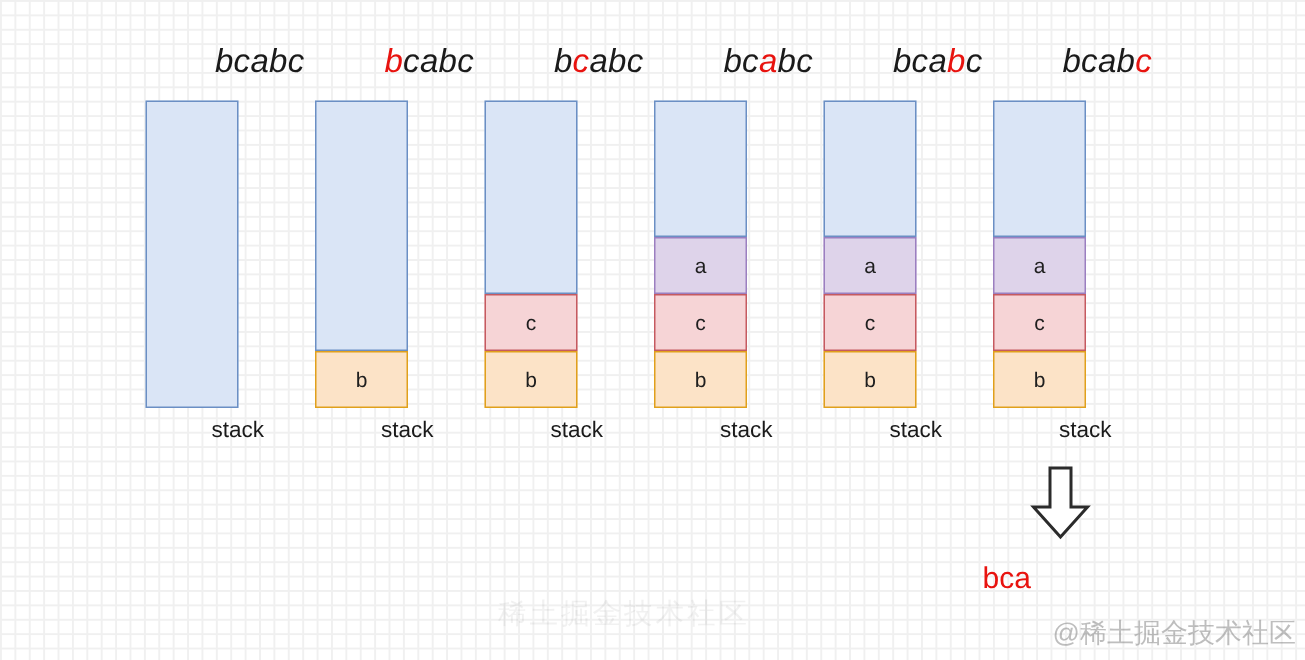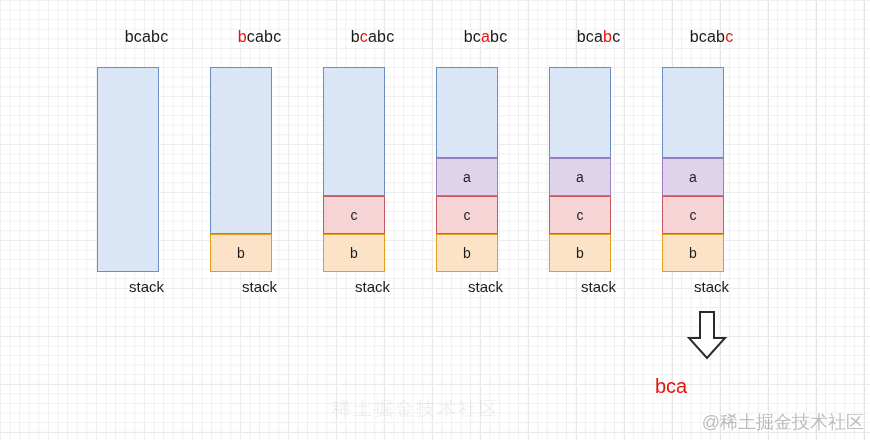--- a/index.html
+++ b/index.html
@@ -37,25 +37,26 @@
     top: 0;
     width: 113px;
     height: 440px;
   }
 
   .word {
     position: absolute;
     top: 28px;
     left: 0;
     width: 113px;
-    text-align: center;
-    font-size: 16px;
+    text-align: right;
+    font-size: 22px;
     color: #1a1a1a;
     letter-spacing: 0.2px;
     white-space: pre;
+    font-style: italic;
   }
   .word .hl { color: #e8130f; }
 
   .stackbox {
     position: absolute;
     left: 7px;
     width: 62px;
     box-sizing: border-box;
   }
 
@@ -85,21 +86,21 @@
     border: 1px solid #c55a60;
   }
   .cell-a {
     background: #ded3ea;
     border: 1px solid #9b7fc0;
   }
 
   .caption {
     position: absolute;
     top: 278px;
-    left: 0;
+    left: 12px;
     width: 113px;
     text-align: center;
     font-size: 15px;
     color: #1a1a1a;
   }
 
   .arrow-wrap {
     position: absolute;
     left: 685px;
     top: 310px;

